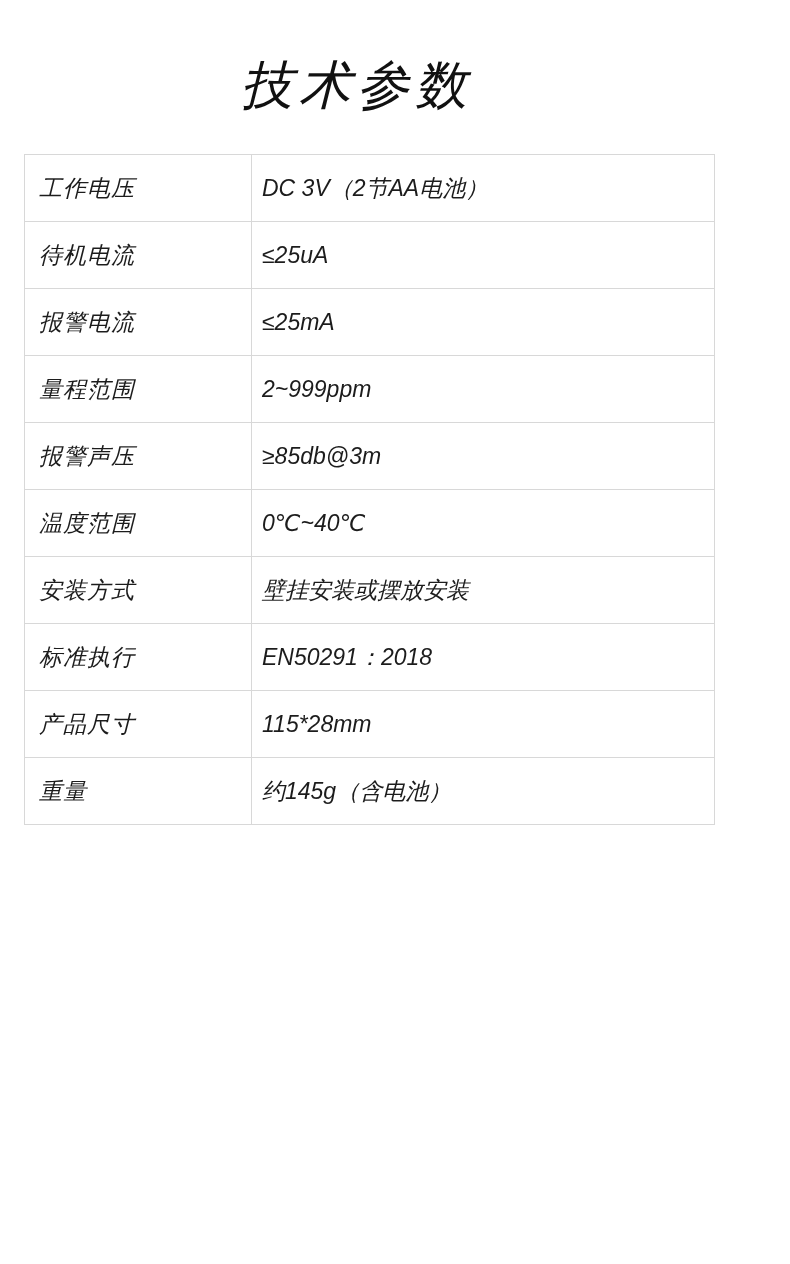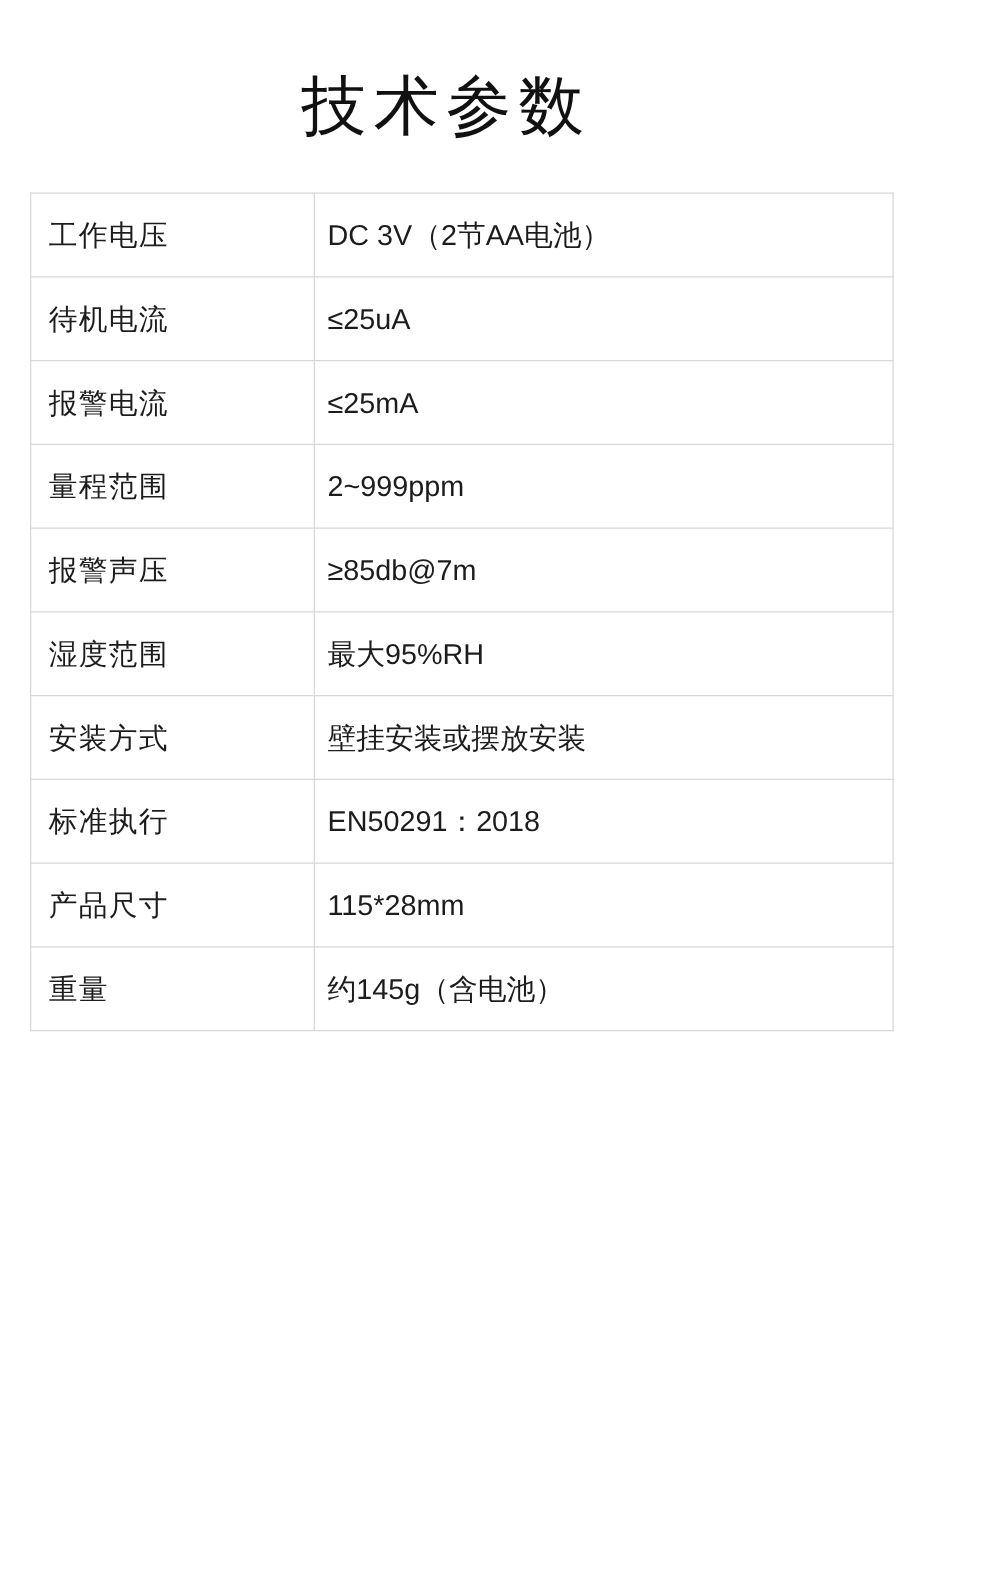--- a/index.html
+++ b/index.html
@@ -12,20 +12,21 @@
     height: 1264px;
     font-family: "Liberation Sans", "DejaVu Sans", sans-serif;
     color: #1a1a1a;
     overflow: hidden;
   }
   .page {
     width: 714px;
     height: 1264px;
     position: relative;
     background: #ffffff;
+    font-style: italic;
   }
   .page-title {
     text-align: center;
     font-size: 52px;
     font-weight: 400;
     letter-spacing: 6px;
     color: #111111;
     margin: 0;
     padding-top: 54px;
     padding-bottom: 0;
@@ -84,25 +85,25 @@
         <tr>
           <td class="label-cell">报警电流</td>
           <td class="value-cell">≤25mA</td>
         </tr>
         <tr>
           <td class="label-cell">量程范围</td>
           <td class="value-cell">2~999ppm</td>
         </tr>
         <tr>
           <td class="label-cell">报警声压</td>
-          <td class="value-cell">≥85db@7m</td>
+          <td class="value-cell">≥85db@3m</td>
         </tr>
         <tr>
-          <td class="label-cell">湿度范围</td>
-          <td class="value-cell">最大95%RH</td>
+          <td class="label-cell">温度范围</td>
+          <td class="value-cell">0℃~40℃</td>
         </tr>
         <tr>
           <td class="label-cell">安装方式</td>
           <td class="value-cell">壁挂安装或摆放安装</td>
         </tr>
         <tr>
           <td class="label-cell">标准执行</td>
           <td class="value-cell">EN50291：2018</td>
         </tr>
         <tr>

